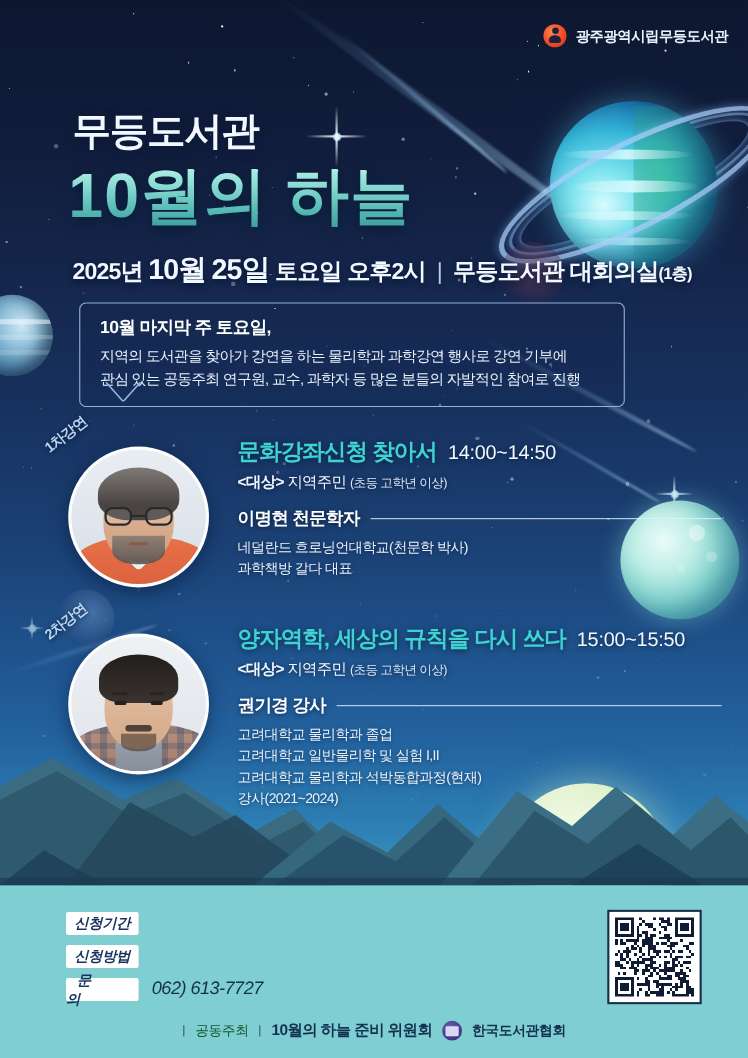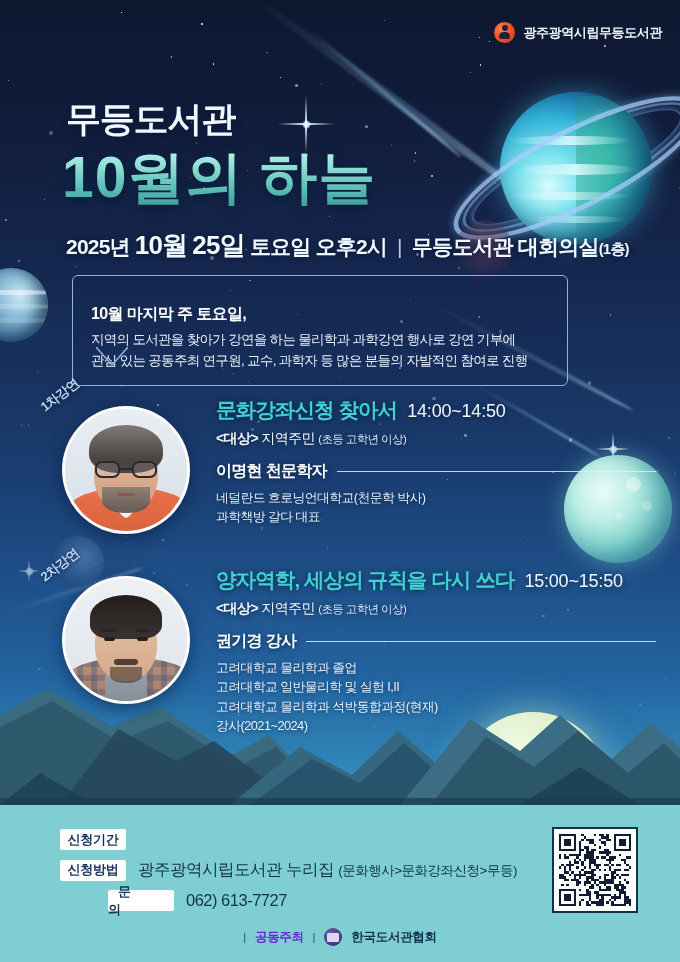--- a/index.html
+++ b/index.html
@@ -165,21 +165,21 @@
     white-space:nowrap; text-shadow:0 1px 6px rgba(0,15,45,.8);
   }
   .t-date .big { font-size:26px; }
   .t-date .sep { color:#b9cdea; margin:0 5px; font-weight:400; }
   .t-date .small { font-size:15px; }
 
   
   .intro-box {
     position:absolute; left:72px; top:275px; width:496px;
     border:1.5px solid #8fb4de; border-radius:6px;
-    padding:28px 16px 13px 18px;
+    padding:12px 16px 13px 18px;
     background:rgba(17,34,70,.18);
   }
   .intro-box .ttl {
     color:#ffffff; font-size:16px; font-weight:700; letter-spacing:-.6px; margin-bottom:5px;
   }
   .intro-box p {
     color:#e8f0fb; font-size:13.5px; line-height:1.55; letter-spacing:-.7px; font-weight:400;
   }
   .tail { position:absolute; left:96px; top:347px; width:32px; height:18px; }
   .tail svg { display:block; }
@@ -305,46 +305,46 @@
     list-style:none; color:#e9f2fc; font-size:12.8px; line-height:1.52; letter-spacing:-.55px;
     text-shadow:0 1px 4px rgba(0,20,50,.6); white-space:nowrap;
   }
 
   
   .panel {
     position:absolute; left:0; bottom:0; width:680px; height:157px;
     background:#7fcfd2;
   }
   .reg { position:absolute; left:60px; top:24px; }
-  .reg-row { display:flex; align-items:center; margin-bottom:9px; }
+  .reg-row { display:flex; align-items:center; margin-bottom:9px;font-style:italic; }
   .reg-label {
     width:66px; height:21px; background:#ffffff; border-radius:2px;
     display:flex; align-items:center; justify-content:center;
     color:#17325c; font-size:13px; font-weight:700; letter-spacing:-.3px; flex:0 0 auto;
   }
-  .reg-label.sparse { letter-spacing:10px; text-indent:10px;margin-left:48px; }
+  .reg-label.sparse { letter-spacing:10px; text-indent:10px; }
   .reg-val {
     margin-left:12px; color:#12304f; font-size:16.5px; font-weight:400; letter-spacing:-.5px; white-space:nowrap;
   }
   .reg-val b { font-weight:700; }
   .reg-val .xl { font-size:20px; font-weight:700; }
   .reg-val .sm { font-size:13.5px; }
 
   .qr {
     position:absolute; right:42px; top:22px; width:86px; height:86px;
     background:#ffffff; padding:5px; border:2px solid #12304f;
   }
   .qr svg { display:block; width:100%; height:100%; }
 
   .footer {
     position:absolute; left:0; right:0; bottom:16px;
     display:flex; align-items:center; justify-content:center; gap:9px;
   }
   .footer .bar { color:#2a4f6e; font-size:11px; }
-  .footer .f1 { color:#6d28d9; font-size:12.5px; font-weight:700; letter-spacing:-.4px; }
+  .footer .f1 { color:#14532d; font-size:12.5px; font-weight:400; letter-spacing:-.4px; }
   .footer .f2 { color:#12304f; font-size:14px; font-weight:700; letter-spacing:-.5px; }
   .kla-mark {
     width:18px; height:18px; border-radius:50%;
     background:radial-gradient(circle at 40% 35%, #6a5fb0 0%, #463a8e 60%, #2e2566 100%);
     position:relative; flex:0 0 auto;
   }
   .kla-mark::after {
     content:""; position:absolute; left:3px; top:5px; width:12px; height:9px;
     background:#dcd6f5; border-radius:1px;
   }
@@ -694,39 +694,39 @@
   <div class="panel">
 
     <div class="reg">
 
       <div class="reg-row">
         <span class="reg-label">신청기간</span>
       </div>
 
       <div class="reg-row">
         <span class="reg-label">신청방법</span>
-        <span class="reg-val"><span>광주광역시립도서관 누리집</span> <span class="sm">(문화행사&gt;문화강좌신청&gt;무등)</span></span>
       </div>
 
       <div class="reg-row">
         <span class="reg-label sparse">문 의</span>
         <span class="reg-val">062) 613-7727</span>
       </div>
 
     </div>
 
     <div class="qr">
       <svg viewBox="0 0 29 29" shape-rendering="crispEdges" id="qrsvg">
           <path d="M0,0h1v1h-1zM1,0h1v1h-1zM2,0h1v1h-1zM3,0h1v1h-1zM4,0h1v1h-1zM5,0h1v1h-1zM6,0h1v1h-1zM9,0h1v1h-1zM14,0h1v1h-1zM16,0h1v1h-1zM17,0h1v1h-1zM19,0h1v1h-1zM22,0h1v1h-1zM23,0h1v1h-1zM24,0h1v1h-1zM25,0h1v1h-1zM26,0h1v1h-1zM27,0h1v1h-1zM28,0h1v1h-1zM0,1h1v1h-1zM6,1h1v1h-1zM10,1h1v1h-1zM17,1h1v1h-1zM18,1h1v1h-1zM19,1h1v1h-1zM22,1h1v1h-1zM28,1h1v1h-1zM0,2h1v1h-1zM2,2h1v1h-1zM3,2h1v1h-1zM4,2h1v1h-1zM6,2h1v1h-1zM9,2h1v1h-1zM11,2h1v1h-1zM12,2h1v1h-1zM13,2h1v1h-1zM16,2h1v1h-1zM19,2h1v1h-1zM20,2h1v1h-1zM22,2h1v1h-1zM24,2h1v1h-1zM25,2h1v1h-1zM26,2h1v1h-1zM28,2h1v1h-1zM0,3h1v1h-1zM2,3h1v1h-1zM3,3h1v1h-1zM4,3h1v1h-1zM6,3h1v1h-1zM8,3h1v1h-1zM12,3h1v1h-1zM13,3h1v1h-1zM17,3h1v1h-1zM18,3h1v1h-1zM22,3h1v1h-1zM24,3h1v1h-1zM25,3h1v1h-1zM26,3h1v1h-1zM28,3h1v1h-1zM0,4h1v1h-1zM2,4h1v1h-1zM3,4h1v1h-1zM4,4h1v1h-1zM6,4h1v1h-1zM8,4h1v1h-1zM14,4h1v1h-1zM18,4h1v1h-1zM22,4h1v1h-1zM24,4h1v1h-1zM25,4h1v1h-1zM26,4h1v1h-1zM28,4h1v1h-1zM0,5h1v1h-1zM6,5h1v1h-1zM8,5h1v1h-1zM10,5h1v1h-1zM11,5h1v1h-1zM16,5h1v1h-1zM22,5h1v1h-1zM28,5h1v1h-1zM0,6h1v1h-1zM1,6h1v1h-1zM2,6h1v1h-1zM3,6h1v1h-1zM4,6h1v1h-1zM5,6h1v1h-1zM6,6h1v1h-1zM8,6h1v1h-1zM9,6h1v1h-1zM11,6h1v1h-1zM13,6h1v1h-1zM14,6h1v1h-1zM18,6h1v1h-1zM19,6h1v1h-1zM22,6h1v1h-1zM23,6h1v1h-1zM24,6h1v1h-1zM25,6h1v1h-1zM26,6h1v1h-1zM27,6h1v1h-1zM28,6h1v1h-1zM8,7h1v1h-1zM11,7h1v1h-1zM12,7h1v1h-1zM13,7h1v1h-1zM16,7h1v1h-1zM17,7h1v1h-1zM18,7h1v1h-1zM19,7h1v1h-1zM20,7h1v1h-1zM0,8h1v1h-1zM2,8h1v1h-1zM4,8h1v1h-1zM5,8h1v1h-1zM6,8h1v1h-1zM7,8h1v1h-1zM8,8h1v1h-1zM10,8h1v1h-1zM11,8h1v1h-1zM12,8h1v1h-1zM13,8h1v1h-1zM19,8h1v1h-1zM24,8h1v1h-1zM0,9h1v1h-1zM2,9h1v1h-1zM3,9h1v1h-1zM7,9h1v1h-1zM10,9h1v1h-1zM11,9h1v1h-1zM12,9h1v1h-1zM13,9h1v1h-1zM15,9h1v1h-1zM17,9h1v1h-1zM18,9h1v1h-1zM20,9h1v1h-1zM21,9h1v1h-1zM22,9h1v1h-1zM27,9h1v1h-1zM28,9h1v1h-1zM6,10h1v1h-1zM8,10h1v1h-1zM10,10h1v1h-1zM12,10h1v1h-1zM13,10h1v1h-1zM14,10h1v1h-1zM19,10h1v1h-1zM20,10h1v1h-1zM21,10h1v1h-1zM25,10h1v1h-1zM26,10h1v1h-1zM4,11h1v1h-1zM6,11h1v1h-1zM7,11h1v1h-1zM9,11h1v1h-1zM12,11h1v1h-1zM13,11h1v1h-1zM14,11h1v1h-1zM20,11h1v1h-1zM26,11h1v1h-1zM1,12h1v1h-1zM3,12h1v1h-1zM4,12h1v1h-1zM5,12h1v1h-1zM9,12h1v1h-1zM12,12h1v1h-1zM14,12h1v1h-1zM15,12h1v1h-1zM16,12h1v1h-1zM18,12h1v1h-1zM19,12h1v1h-1zM21,12h1v1h-1zM23,12h1v1h-1zM24,12h1v1h-1zM27,12h1v1h-1zM0,13h1v1h-1zM2,13h1v1h-1zM4,13h1v1h-1zM7,13h1v1h-1zM10,13h1v1h-1zM12,13h1v1h-1zM15,13h1v1h-1zM20,13h1v1h-1zM28,13h1v1h-1zM2,14h1v1h-1zM4,14h1v1h-1zM9,14h1v1h-1zM13,14h1v1h-1zM14,14h1v1h-1zM16,14h1v1h-1zM18,14h1v1h-1zM20,14h1v1h-1zM22,14h1v1h-1zM23,14h1v1h-1zM24,14h1v1h-1zM26,14h1v1h-1zM27,14h1v1h-1zM2,15h1v1h-1zM3,15h1v1h-1zM5,15h1v1h-1zM8,15h1v1h-1zM10,15h1v1h-1zM11,15h1v1h-1zM12,15h1v1h-1zM13,15h1v1h-1zM21,15h1v1h-1zM22,15h1v1h-1zM0,16h1v1h-1zM1,16h1v1h-1zM4,16h1v1h-1zM6,16h1v1h-1zM7,16h1v1h-1zM8,16h1v1h-1zM9,16h1v1h-1zM10,16h1v1h-1zM13,16h1v1h-1zM14,16h1v1h-1zM18,16h1v1h-1zM19,16h1v1h-1zM21,16h1v1h-1zM23,16h1v1h-1zM25,16h1v1h-1zM26,16h1v1h-1zM27,16h1v1h-1zM0,17h1v1h-1zM1,17h1v1h-1zM2,17h1v1h-1zM6,17h1v1h-1zM8,17h1v1h-1zM11,17h1v1h-1zM12,17h1v1h-1zM13,17h1v1h-1zM16,17h1v1h-1zM18,17h1v1h-1zM21,17h1v1h-1zM22,17h1v1h-1zM24,17h1v1h-1zM2,18h1v1h-1zM3,18h1v1h-1zM5,18h1v1h-1zM6,18h1v1h-1zM7,18h1v1h-1zM11,18h1v1h-1zM13,18h1v1h-1zM14,18h1v1h-1zM15,18h1v1h-1zM18,18h1v1h-1zM19,18h1v1h-1zM20,18h1v1h-1zM21,18h1v1h-1zM26,18h1v1h-1zM7,19h1v1h-1zM8,19h1v1h-1zM10,19h1v1h-1zM11,19h1v1h-1zM12,19h1v1h-1zM14,19h1v1h-1zM16,19h1v1h-1zM17,19h1v1h-1zM18,19h1v1h-1zM19,19h1v1h-1zM20,19h1v1h-1zM21,19h1v1h-1zM24,19h1v1h-1zM27,19h1v1h-1zM1,20h1v1h-1zM3,20h1v1h-1zM7,20h1v1h-1zM10,20h1v1h-1zM13,20h1v1h-1zM15,20h1v1h-1zM18,20h1v1h-1zM22,20h1v1h-1zM23,20h1v1h-1zM24,20h1v1h-1zM25,20h1v1h-1zM12,21h1v1h-1zM13,21h1v1h-1zM16,21h1v1h-1zM19,21h1v1h-1zM20,21h1v1h-1zM22,21h1v1h-1zM23,21h1v1h-1zM25,21h1v1h-1zM26,21h1v1h-1zM0,22h1v1h-1zM1,22h1v1h-1zM2,22h1v1h-1zM3,22h1v1h-1zM4,22h1v1h-1zM5,22h1v1h-1zM6,22h1v1h-1zM8,22h1v1h-1zM11,22h1v1h-1zM16,22h1v1h-1zM17,22h1v1h-1zM18,22h1v1h-1zM19,22h1v1h-1zM20,22h1v1h-1zM23,22h1v1h-1zM24,22h1v1h-1zM25,22h1v1h-1zM0,23h1v1h-1zM6,23h1v1h-1zM11,23h1v1h-1zM12,23h1v1h-1zM14,23h1v1h-1zM15,23h1v1h-1zM24,23h1v1h-1zM25,23h1v1h-1zM26,23h1v1h-1zM0,24h1v1h-1zM2,24h1v1h-1zM3,24h1v1h-1zM4,24h1v1h-1zM6,24h1v1h-1zM8,24h1v1h-1zM9,24h1v1h-1zM10,24h1v1h-1zM11,24h1v1h-1zM12,24h1v1h-1zM15,24h1v1h-1zM16,24h1v1h-1zM17,24h1v1h-1zM18,24h1v1h-1zM19,24h1v1h-1zM20,24h1v1h-1zM22,24h1v1h-1zM24,24h1v1h-1zM26,24h1v1h-1zM0,25h1v1h-1zM2,25h1v1h-1zM3,25h1v1h-1zM4,25h1v1h-1zM6,25h1v1h-1zM12,25h1v1h-1zM15,25h1v1h-1zM17,25h1v1h-1zM21,25h1v1h-1zM22,25h1v1h-1zM23,25h1v1h-1zM24,25h1v1h-1zM26,25h1v1h-1zM27,25h1v1h-1zM0,26h1v1h-1zM2,26h1v1h-1zM3,26h1v1h-1zM4,26h1v1h-1zM6,26h1v1h-1zM9,26h1v1h-1zM12,26h1v1h-1zM16,26h1v1h-1zM17,26h1v1h-1zM20,26h1v1h-1zM22,26h1v1h-1zM26,26h1v1h-1zM27,26h1v1h-1zM28,26h1v1h-1zM0,27h1v1h-1zM6,27h1v1h-1zM8,27h1v1h-1zM11,27h1v1h-1zM13,27h1v1h-1zM14,27h1v1h-1zM15,27h1v1h-1zM16,27h1v1h-1zM17,27h1v1h-1zM19,27h1v1h-1zM21,27h1v1h-1zM26,27h1v1h-1zM27,27h1v1h-1zM28,27h1v1h-1zM0,28h1v1h-1zM1,28h1v1h-1zM2,28h1v1h-1zM3,28h1v1h-1zM4,28h1v1h-1zM5,28h1v1h-1zM6,28h1v1h-1zM8,28h1v1h-1zM11,28h1v1h-1zM12,28h1v1h-1zM15,28h1v1h-1zM16,28h1v1h-1zM17,28h1v1h-1zM21,28h1v1h-1zM22,28h1v1h-1zM23,28h1v1h-1zM24,28h1v1h-1zM25,28h1v1h-1zM26,28h1v1h-1zM28,28h1v1h-1z" fill="#101c33"></path>
         </svg>
     </div>
 
     <div class="footer">
       <span class="bar">|</span>
       <span class="f1">공동주최</span>
       <span class="bar">|</span>
+      <span class="f2">10월의 하늘 준비 위원회</span>
       <span class="kla-mark"></span>
       <span class="f3">한국도서관협회</span>
     </div>
 
   </div>
 
 </div>
 
 </body></html>

